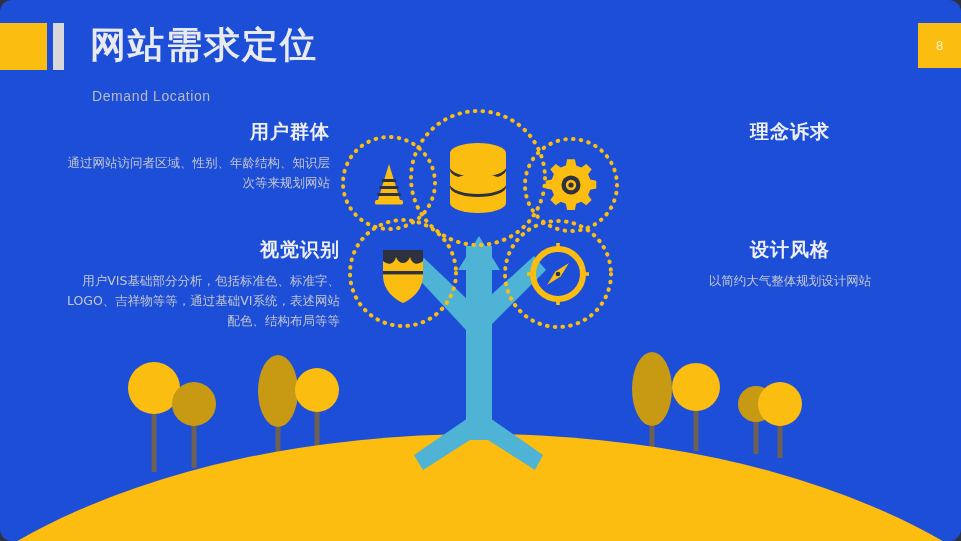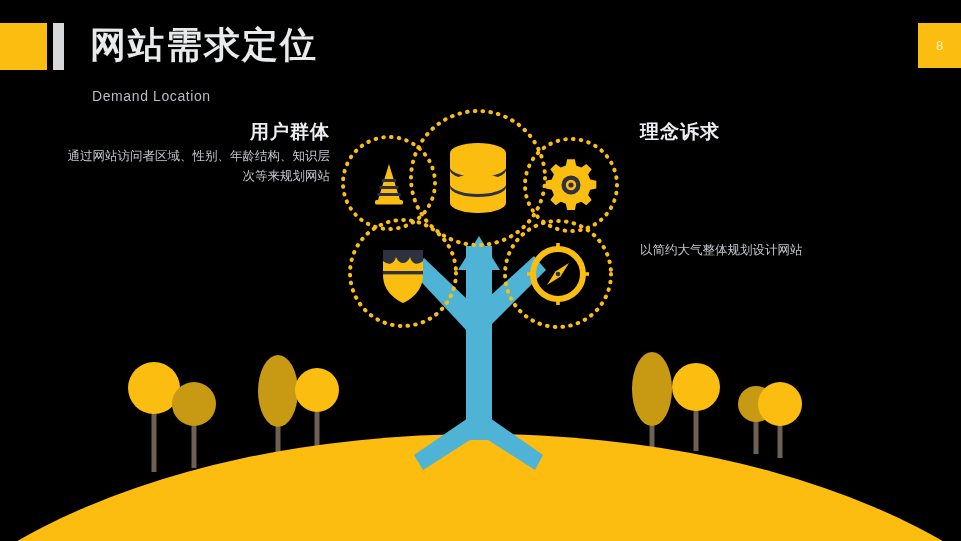--- a/index.html
+++ b/index.html
@@ -2,21 +2,21 @@
 <html><head>
 <meta charset="utf-8">
 <style>
   html,body{margin:0;padding:0;}
   body{
     width:961px;height:541px;overflow:hidden;
     background:#2E3240;
     font-family:"Liberation Sans","DejaVu Sans",sans-serif;
     position:relative;
   }
-  #slide{position:absolute;inset:0;width:961px;height:541px;overflow:hidden;background:#000000;}
+  #slide{position:absolute;inset:0;width:961px;height:541px;overflow:hidden;background:#1d4ed8;border-radius:12px;}
 
   
   .scene{position:absolute;left:0;top:0;width:961px;height:541px;}
   .hill{
     position:absolute;left:-140px;top:434px;width:1240px;height:320px;
     background:#FCBD10;border-radius:50% 50% 0 0 / 100% 100% 0 0;
   }
   .tree{position:absolute;}
   .tree .trunk{position:absolute;left:50%;transform:translateX(-50%);width:5px;background:#6E6154;bottom:0;}
   .tree .canopy{position:absolute;left:0;top:0;border-radius:50%;}
@@ -41,25 +41,25 @@
   .pagenum{font-size:13px;color:#FFF0C0;font-weight:normal;}
 
   
   .blk{position:absolute;}
   .blk .h{
     font-size:19px;font-weight:bold;color:#EEEFF2;
     font-family:Liberation Mono, monospace;
     line-height:1.25;letter-spacing:1px;
   }
   .blk .p{
-    font-size:12.5px;color:#C5C7CE;line-height:1.62;
+    font-size:12.5px;color:#C5C7CE;line-height:1.62;margin-top:7px;
     font-family:"DejaVu Sans","Liberation Sans",sans-serif;
   }
   .blk.right-al{text-align:right;}
-  .blk.left-al{text-align:left;}
+  .blk.left-al{text-align:center;}
 
   #blk-user   {left:60px; top:122px; width:270px;}
   #blk-visual {left:60px; top:240px; width:280px;}
   #blk-idea   {left:640px;top:122px; width:300px;}
   #blk-style  {left:640px;top:240px; width:300px;}
 
   
   #graphic{position:absolute;left:0;top:0;width:961px;height:541px;pointer-events:none;}
 </style>
 </head>
@@ -177,22 +177,27 @@
   <div class="title-en">Demand Location</div>
   <div class="pagebox">
     <span class="pagenum">8</span>
   </div>
 
   <div class="blk right-al" id="blk-user">
     <div class="h">用户群体</div>
     <div class="p">通过网站访问者区域、性别、年龄结构、知识层次等来规划网站</div>
   </div>
 
+  <div class="blk right-al" id="blk-visual">
+    <div class="h">视觉识别</div>
+    <div class="p">用户VIS基础部分分析，包括标准色、标准字、LOGO、吉祥物等等，通过基础VI系统，表述网站配色、结构布局等等</div>
+  </div>
 
   <div class="blk left-al" id="blk-idea">
     <div class="h">理念诉求</div>
   </div>
 
   <div class="blk left-al" id="blk-style">
+    <div class="h">设计风格</div>
     <div class="p">以简约大气整体规划设计网站</div>
   </div>
 
 </div>
 
 </body></html>

